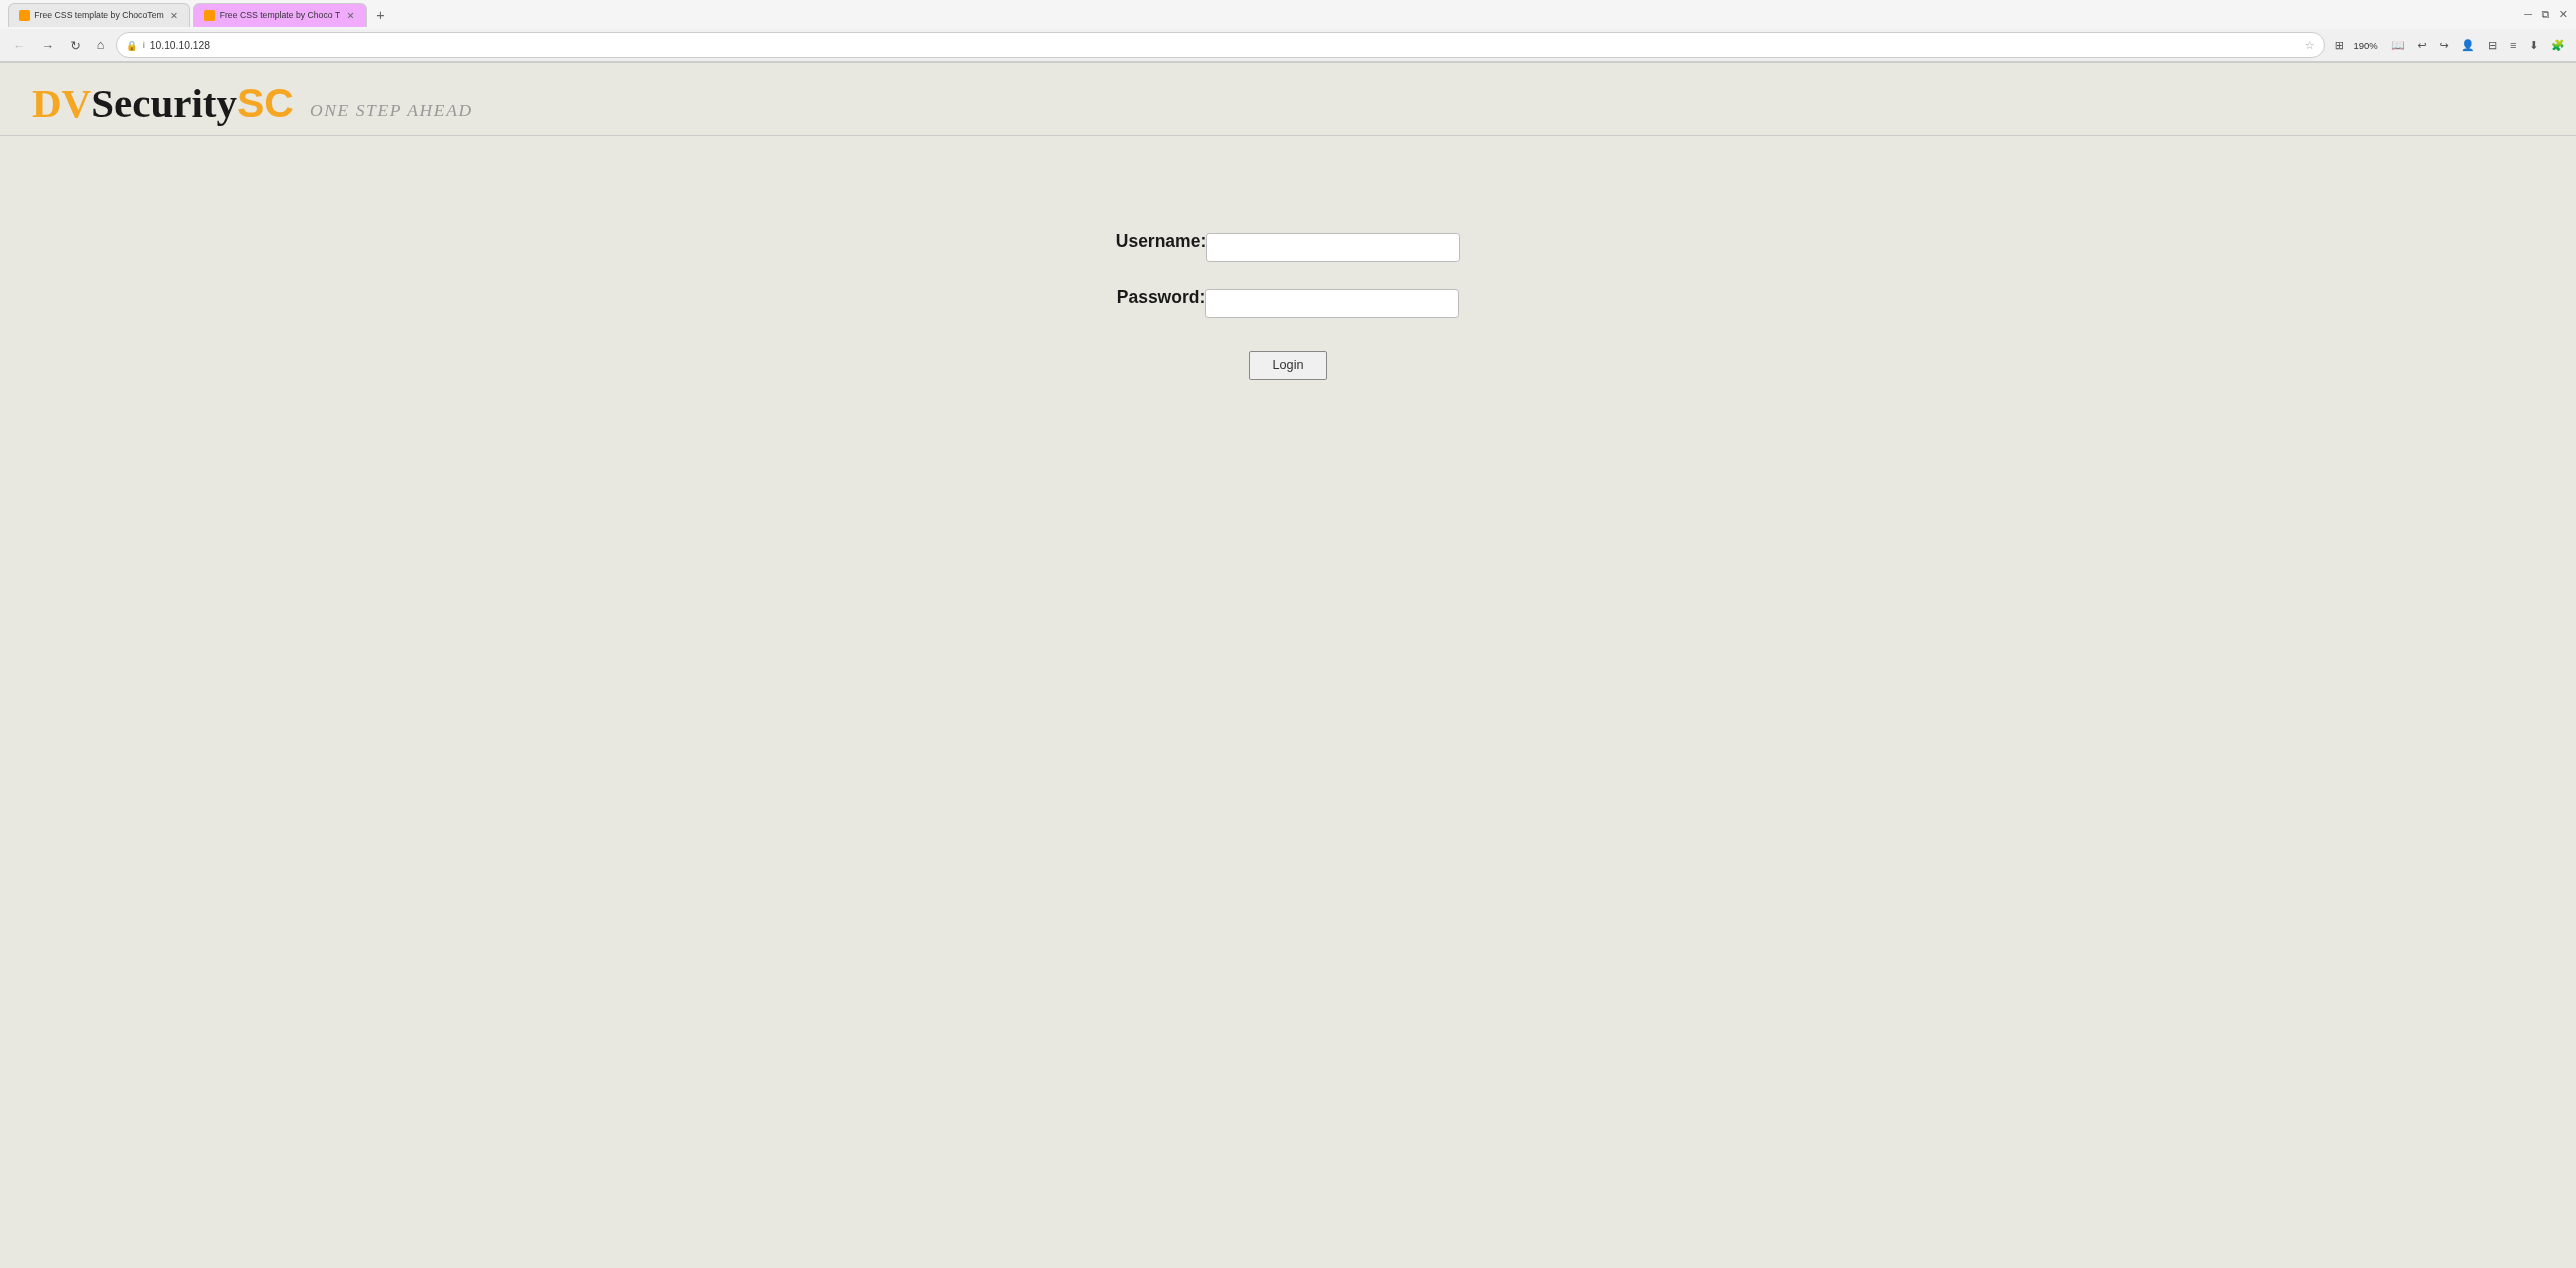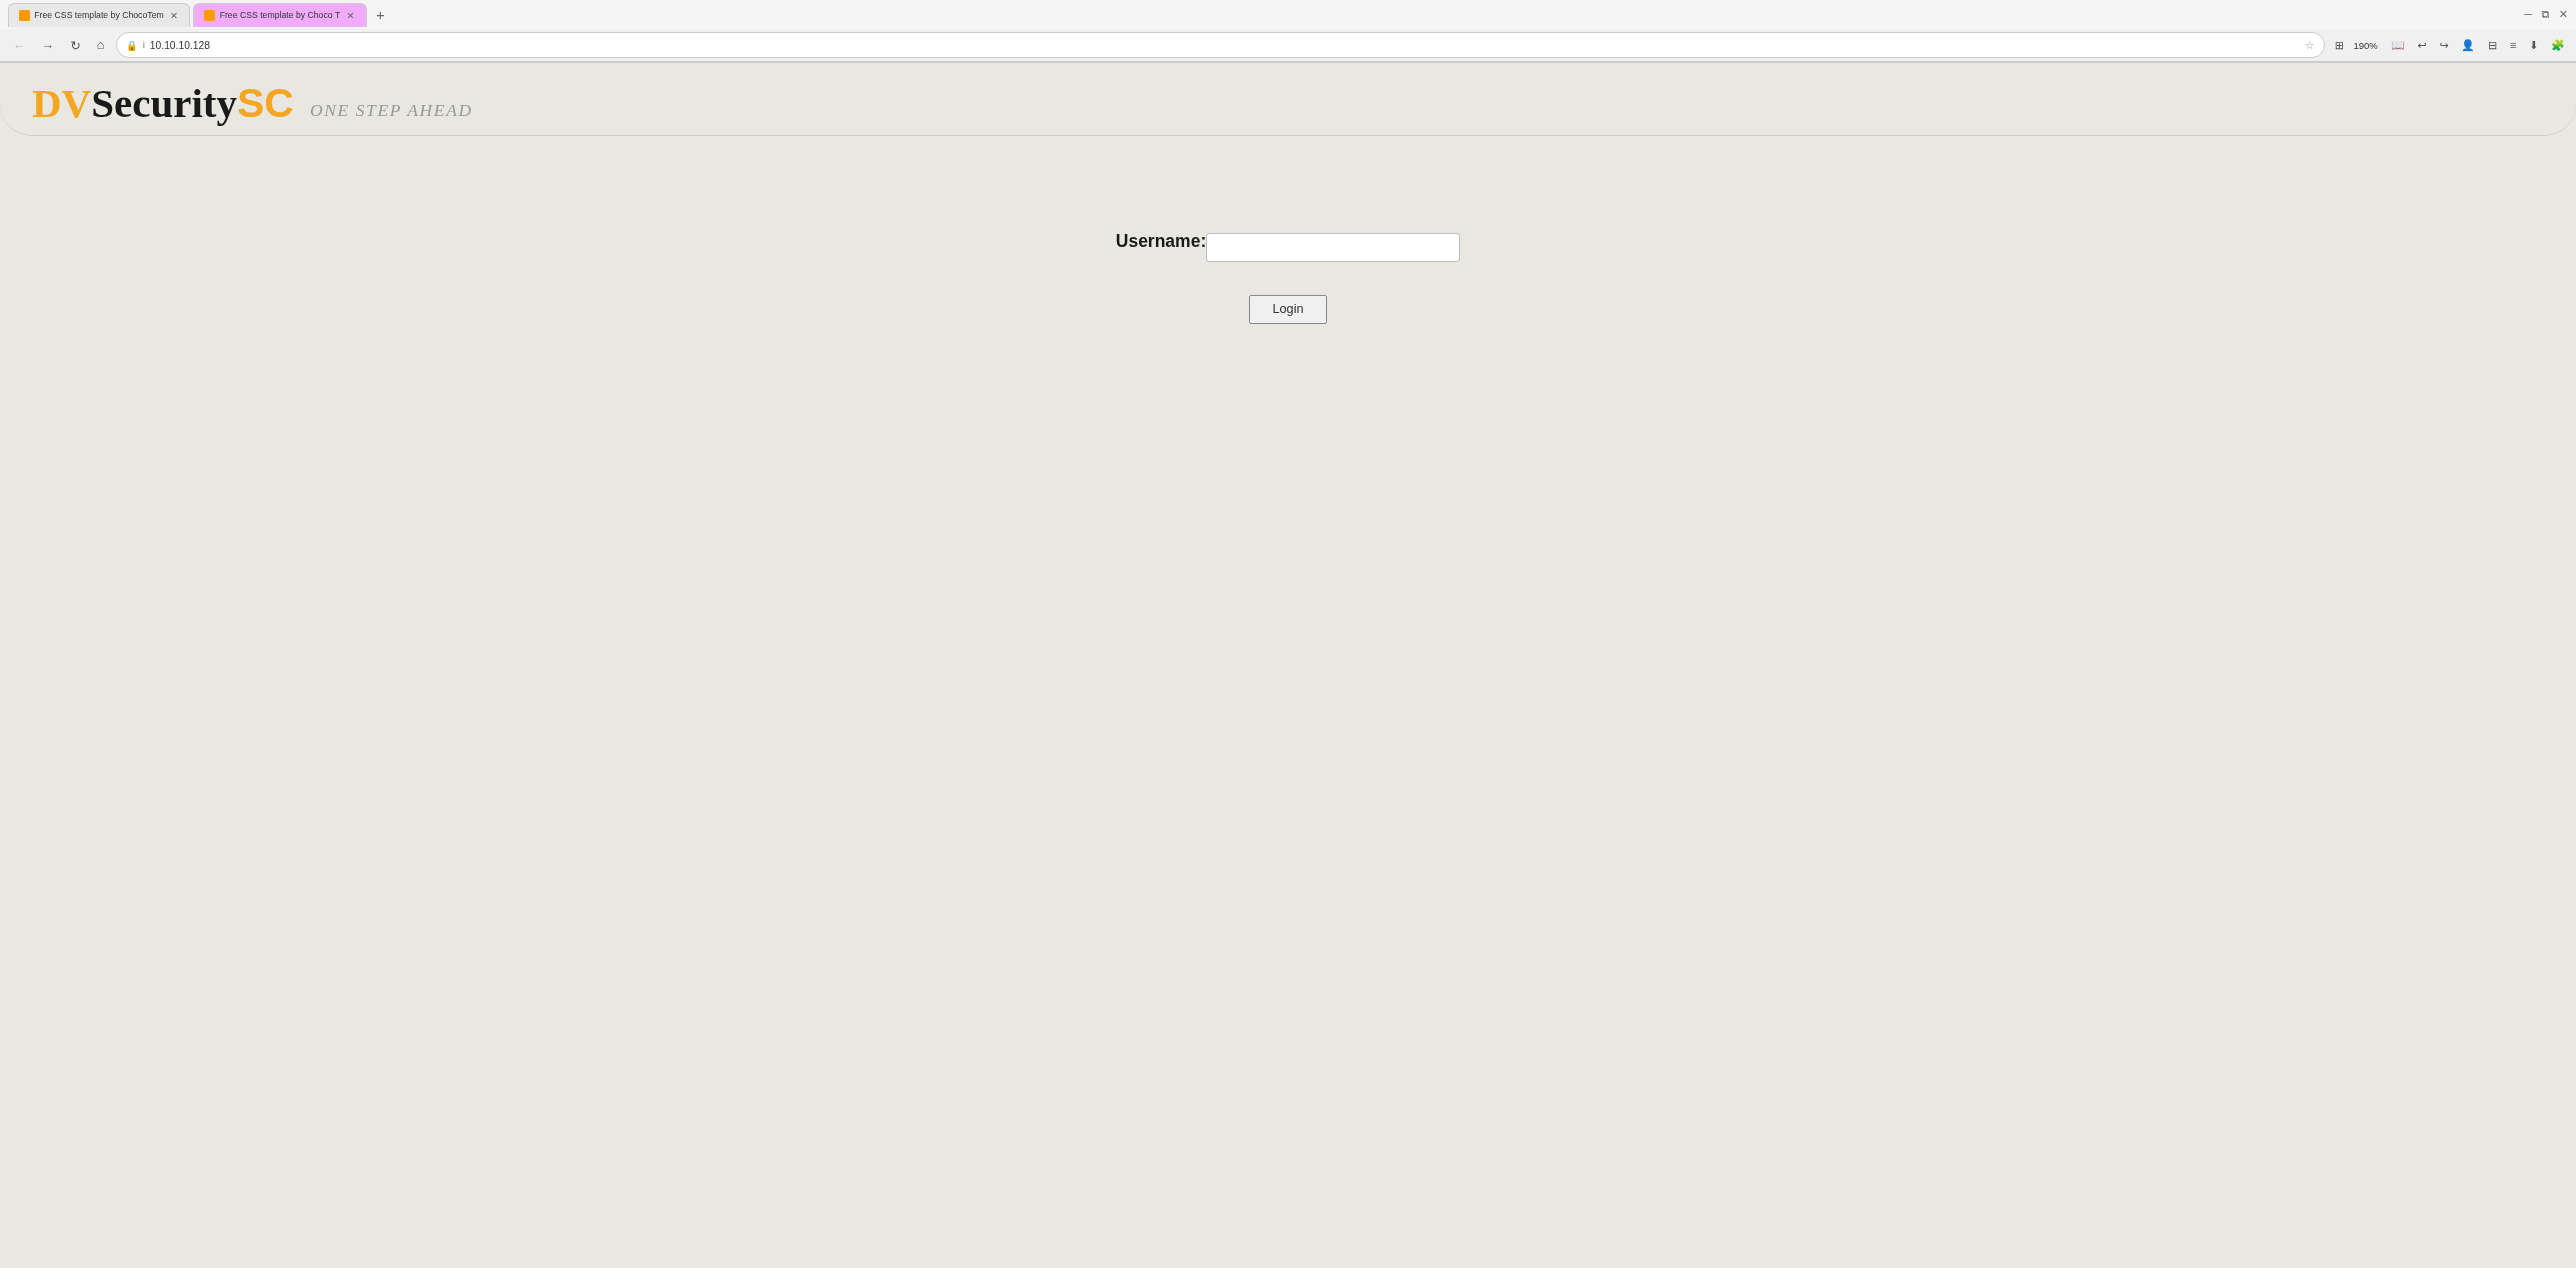--- a/index.html
+++ b/index.html
@@ -160,21 +160,20 @@
     
     .page-content {
       background: #e8e8e0;
       min-height: calc(100vh - 62px);
     }
 
     
     .site-header {
       padding: 16px 32px 0 32px;
       border-bottom: 0.8px solid #ccc;
-      border-radius: 32px;
     }
 
     .header-top {
       display: flex;
       align-items: flex-end;
       gap: 16px;
       padding-bottom: 8px;
     }
 
     .logo {
@@ -347,18 +346,22 @@
     </div>
 
   </div>
 
   <div class="main-content">
     <div class="form-group">
       <label class="form-label">Username:</label>
       <input class="form-input" type="text" style="">
     </div>
 
+    <div class="form-group">
+      <label class="form-label">Password:</label>
+      <input class="form-input" type="password" style="">
+    </div>
 
     <button class="login-btn">Login</button>
   </div>
 
 </div>
 
 
 </body></html>

